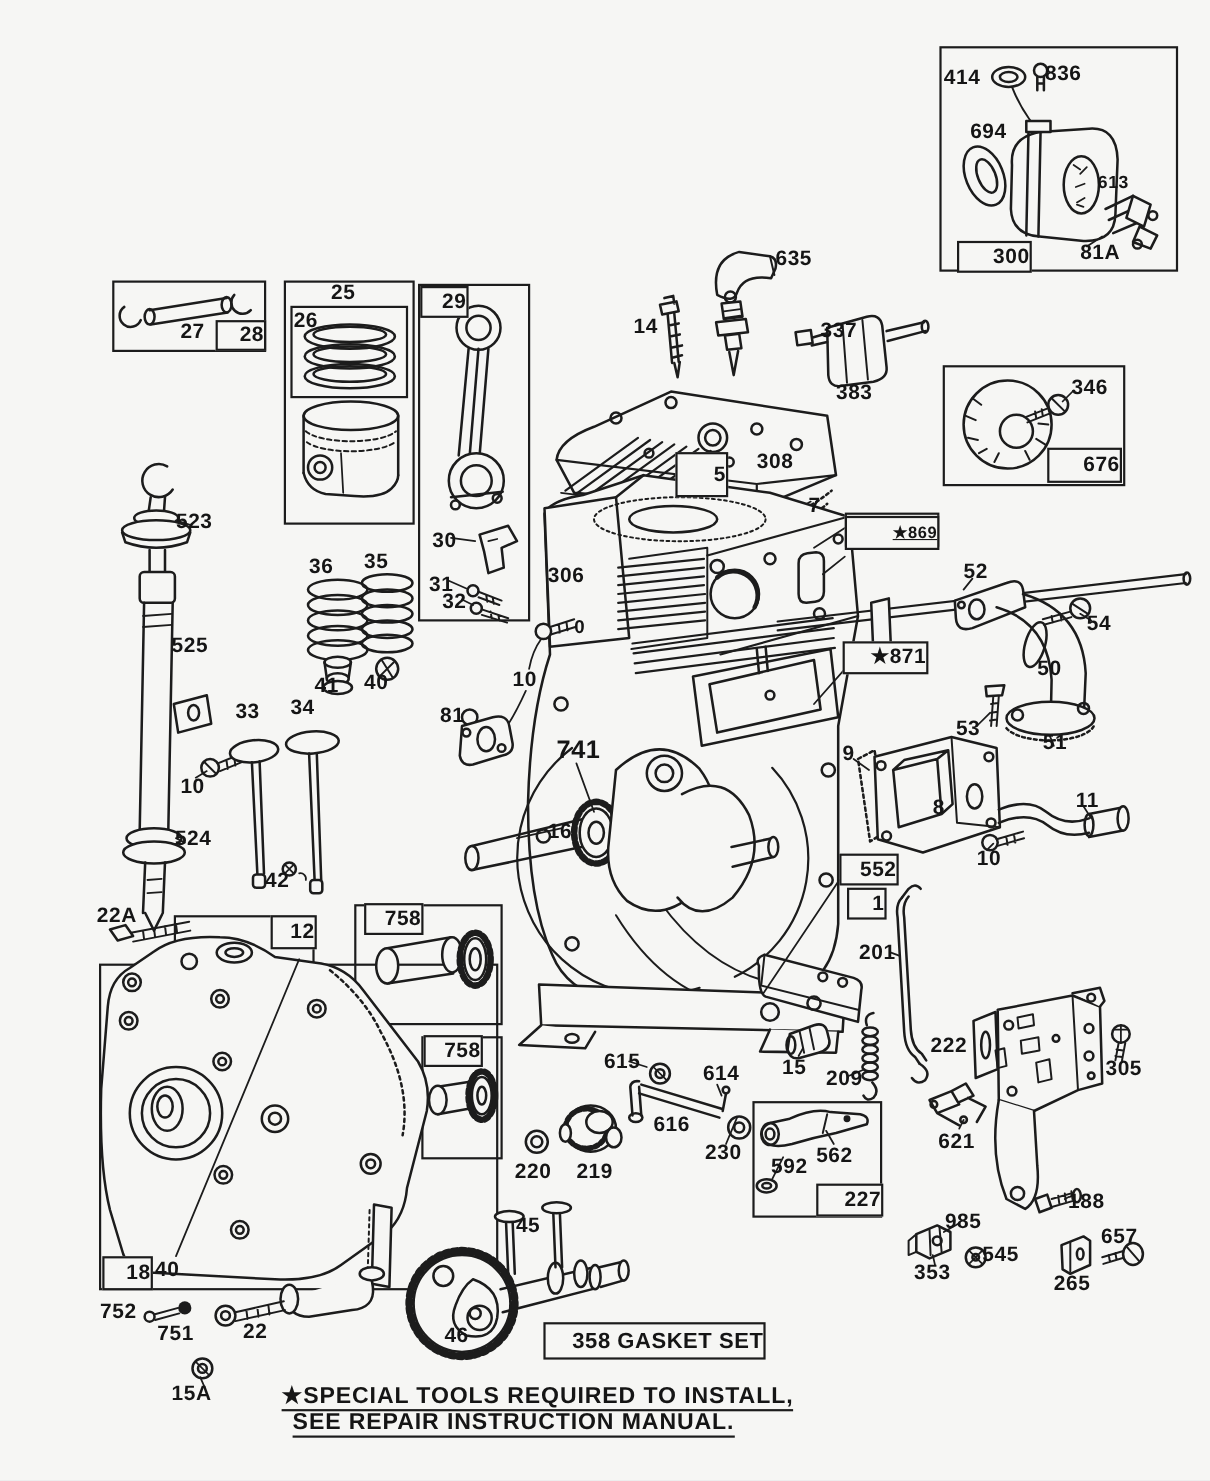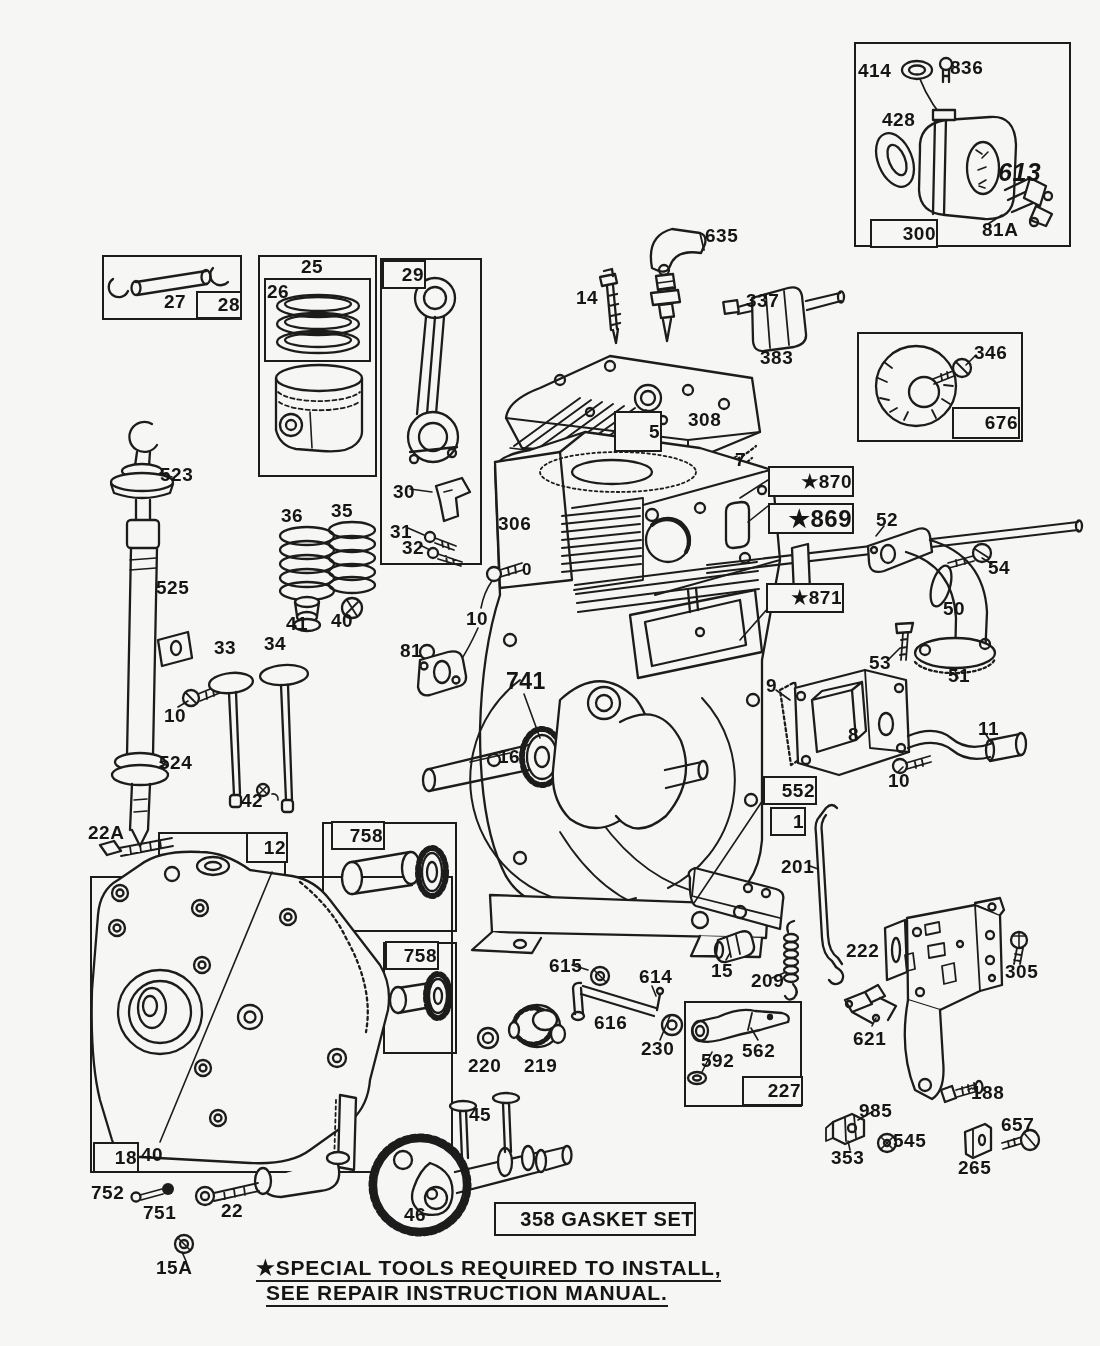--- a/index.html
+++ b/index.html
@@ -482,22 +482,22 @@
     <div class="panel" style="left: 264px; top: 278px; width: 103px; height: 80px;"></div>
     <div class="panel" style="left: 380px; top: 258px; width: 98px; height: 303px;"></div>
     <div class="panel" style="left: 857px; top: 332px; width: 162px; height: 106px;"></div>
     <div class="panel" style="left: 684px; top: 1001px; width: 114px; height: 102px;"></div>
     <div class="panel" style="left: 90px; top: 876px; width: 359px; height: 293px;"></div>
     <div class="panel" style="left: 322px; top: 822px; width: 131px; height: 106px;"></div>
     <div class="panel" style="left: 383px; top: 942px; width: 70px; height: 108px;"></div>
     <div class="panel" style="left: 158px; top: 832px; width: 124px; height: 62px;"></div>
     <div class="lbl" style="left: 858px; top: 60px; font-size: 19px;">414</div>
     <div class="lbl" style="left: 950px; top: 57px; font-size: 19px;">836</div>
-    <div class="lbl" style="left: 882px; top: 109px; font-size: 19px;">428</div>
-    <div class="lbl" style="left: 998px; top: 158px; font-size: 25px; font-style: italic;">613</div>
+    <div class="lbl" style="left: 882px; top: 109px; font-size: 19px;">694</div>
+    <div class="lbl" style="left: 998px; top: 158px; font-size: 16px;">613</div>
     <div class="lbl" style="left: 982px; top: 219px; font-size: 19px;">81A</div>
     <div class="lbl" style="left: 164px; top: 291px; font-size: 19px;">27</div>
     <div class="lbl" style="left: 301px; top: 256px; font-size: 19px;">25</div>
     <div class="lbl" style="left: 267px; top: 281px; font-size: 19px;">26</div>
     <div class="lbl" style="left: 393px; top: 481px; font-size: 19px;">30</div>
     <div class="lbl" style="left: 390px; top: 521px; font-size: 19px;">31</div>
     <div class="lbl" style="left: 402px; top: 537px; font-size: 19px;">32</div>
     <div class="lbl" style="left: 576px; top: 287px; font-size: 19px;">14</div>
     <div class="lbl" style="left: 705px; top: 225px; font-size: 19px;">635</div>
     <div class="lbl" style="left: 702px; top: 290px; font-size: 19px; margin-left: 44px;">337</div>
@@ -558,21 +558,21 @@
     <div class="lbl" style="left: 91px; top: 1182px; font-size: 19px;">752</div>
     <div class="lbl" style="left: 143px; top: 1202px; font-size: 19px;">751</div>
     <div class="lbl" style="left: 221px; top: 1200px; font-size: 19px;">22</div>
     <div class="lbl" style="left: 156px; top: 1257px; font-size: 19px;">15A</div>
     <div class="chip" style="left: 196px; top: 291px; width: 42px; height: 24px; line-height: 24px; font-size: 19px;">28</div>
     <div class="chip" style="left: 382px; top: 260px; width: 40px; height: 25px; line-height: 25px; font-size: 19px;">29</div>
     <div class="chip" style="left: 870px; top: 219px; width: 64px; height: 25px; line-height: 25px; font-size: 19px;">300</div>
     <div class="chip" style="left: 952px; top: 407px; width: 64px; height: 28px; line-height: 28px; font-size: 19px;">676</div>
     <div class="chip" style="left: 614px; top: 411px; width: 44px; height: 37px; line-height: 37px; font-size: 19px;">5</div>
     <div class="chip" style="left: 768px; top: 466px; width: 82px; height: 27px; line-height: 27px; font-size: 19px;">★870</div>
-    <div class="chip" style="left: 768px; top: 503px; width: 82px; height: 27px; line-height: 27px; font-size: 24px;">★869</div>
+    <div class="chip" style="left: 768px; top: 469px; width: 82px; height: 27px; line-height: 27px; font-size: 15px; text-decoration: underline;">★869</div>
     <div class="chip" style="left: 766px; top: 583px; width: 74px; height: 26px; line-height: 26px; font-size: 19px;">★871</div>
     <div class="chip" style="left: 763px; top: 776px; width: 50px; height: 25px; line-height: 25px; font-size: 19px;">552</div>
     <div class="chip" style="left: 770px; top: 807px; width: 32px; height: 25px; line-height: 25px; font-size: 19px;">1</div>
     <div class="chip" style="left: 246px; top: 832px; width: 38px; height: 27px; line-height: 27px; font-size: 19px;">12</div>
     <div class="chip" style="left: 331px; top: 821px; width: 50px; height: 25px; line-height: 25px; font-size: 19px;">758</div>
     <div class="chip" style="left: 385px; top: 941px; width: 50px; height: 25px; line-height: 25px; font-size: 19px;">758</div>
     <div class="chip" style="left: 93px; top: 1142px; width: 42px; height: 27px; line-height: 27px; font-size: 19px;">18</div>
     <div class="chip" style="left: 742px; top: 1076px; width: 57px; height: 26px; line-height: 26px; font-size: 19px;">227</div>
     <div class="chip" style="left: 494px; top: 1202px; width: 198px; height: 30px; line-height: 30px; font-size: 20px;">358 GASKET SET</div>
   </div>

